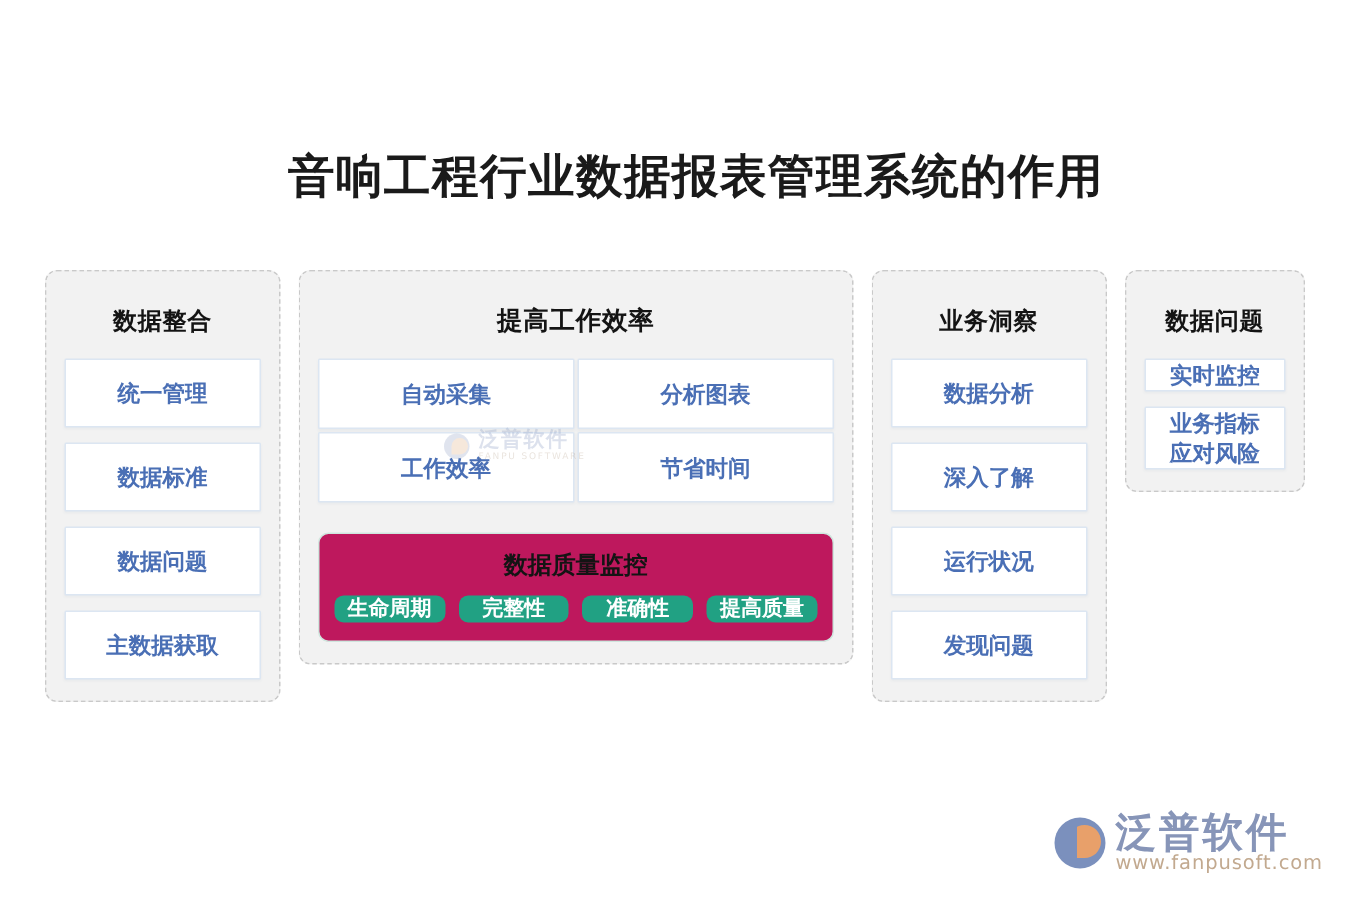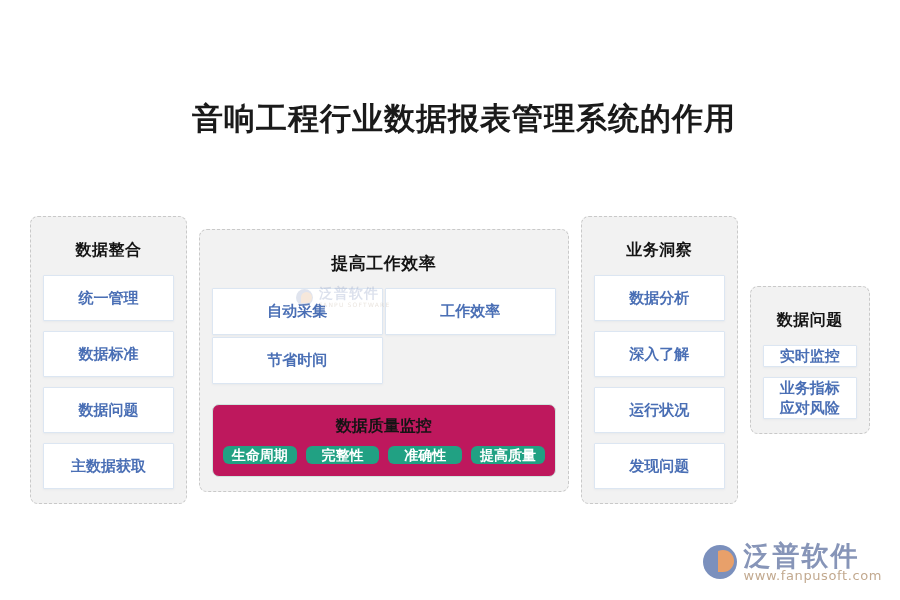--- a/index.html
+++ b/index.html
@@ -35,25 +35,25 @@
     letter-spacing: 1px;
     color: #1a1a1a;
     line-height: 44px;
     white-space: nowrap;
   }
 
   
   .board {
     position: absolute;
     left: 30px;
-    top: 205px;
+    top: 180px;
     width: 840px;
     height: 310px;
     display: flex;
-    align-items: center;
+    align-items: flex-start;
     gap: 12px;
   }
 
   .column {
     background: #f2f2f2;
     border: 1px dashed #c9c9c9;
     border-radius: 8px;
     box-sizing: border-box;
     padding: 12px 12px 14px 12px;
     display: flex;
@@ -283,20 +283,21 @@
         <div class="card">数据问题</div>
         <div class="card">主数据获取</div>
       </div>
     </div>
 
     <div class="column col-efficiency">
       <div class="col-header">提高工作效率</div>
       <div class="col-body">
         <div class="grid2">
           <div class="card">自动采集</div>
+          <div class="card">分析图表</div>
           <div class="card">工作效率</div>
           <div class="card">节省时间</div>
         </div>
 
         <div class="quality-box">
           <div class="quality-title">数据质量监控</div>
           <div class="chips">
             <div class="chip">生命周期</div>
             <div class="chip">完整性</div>
             <div class="chip">准确性</div>

